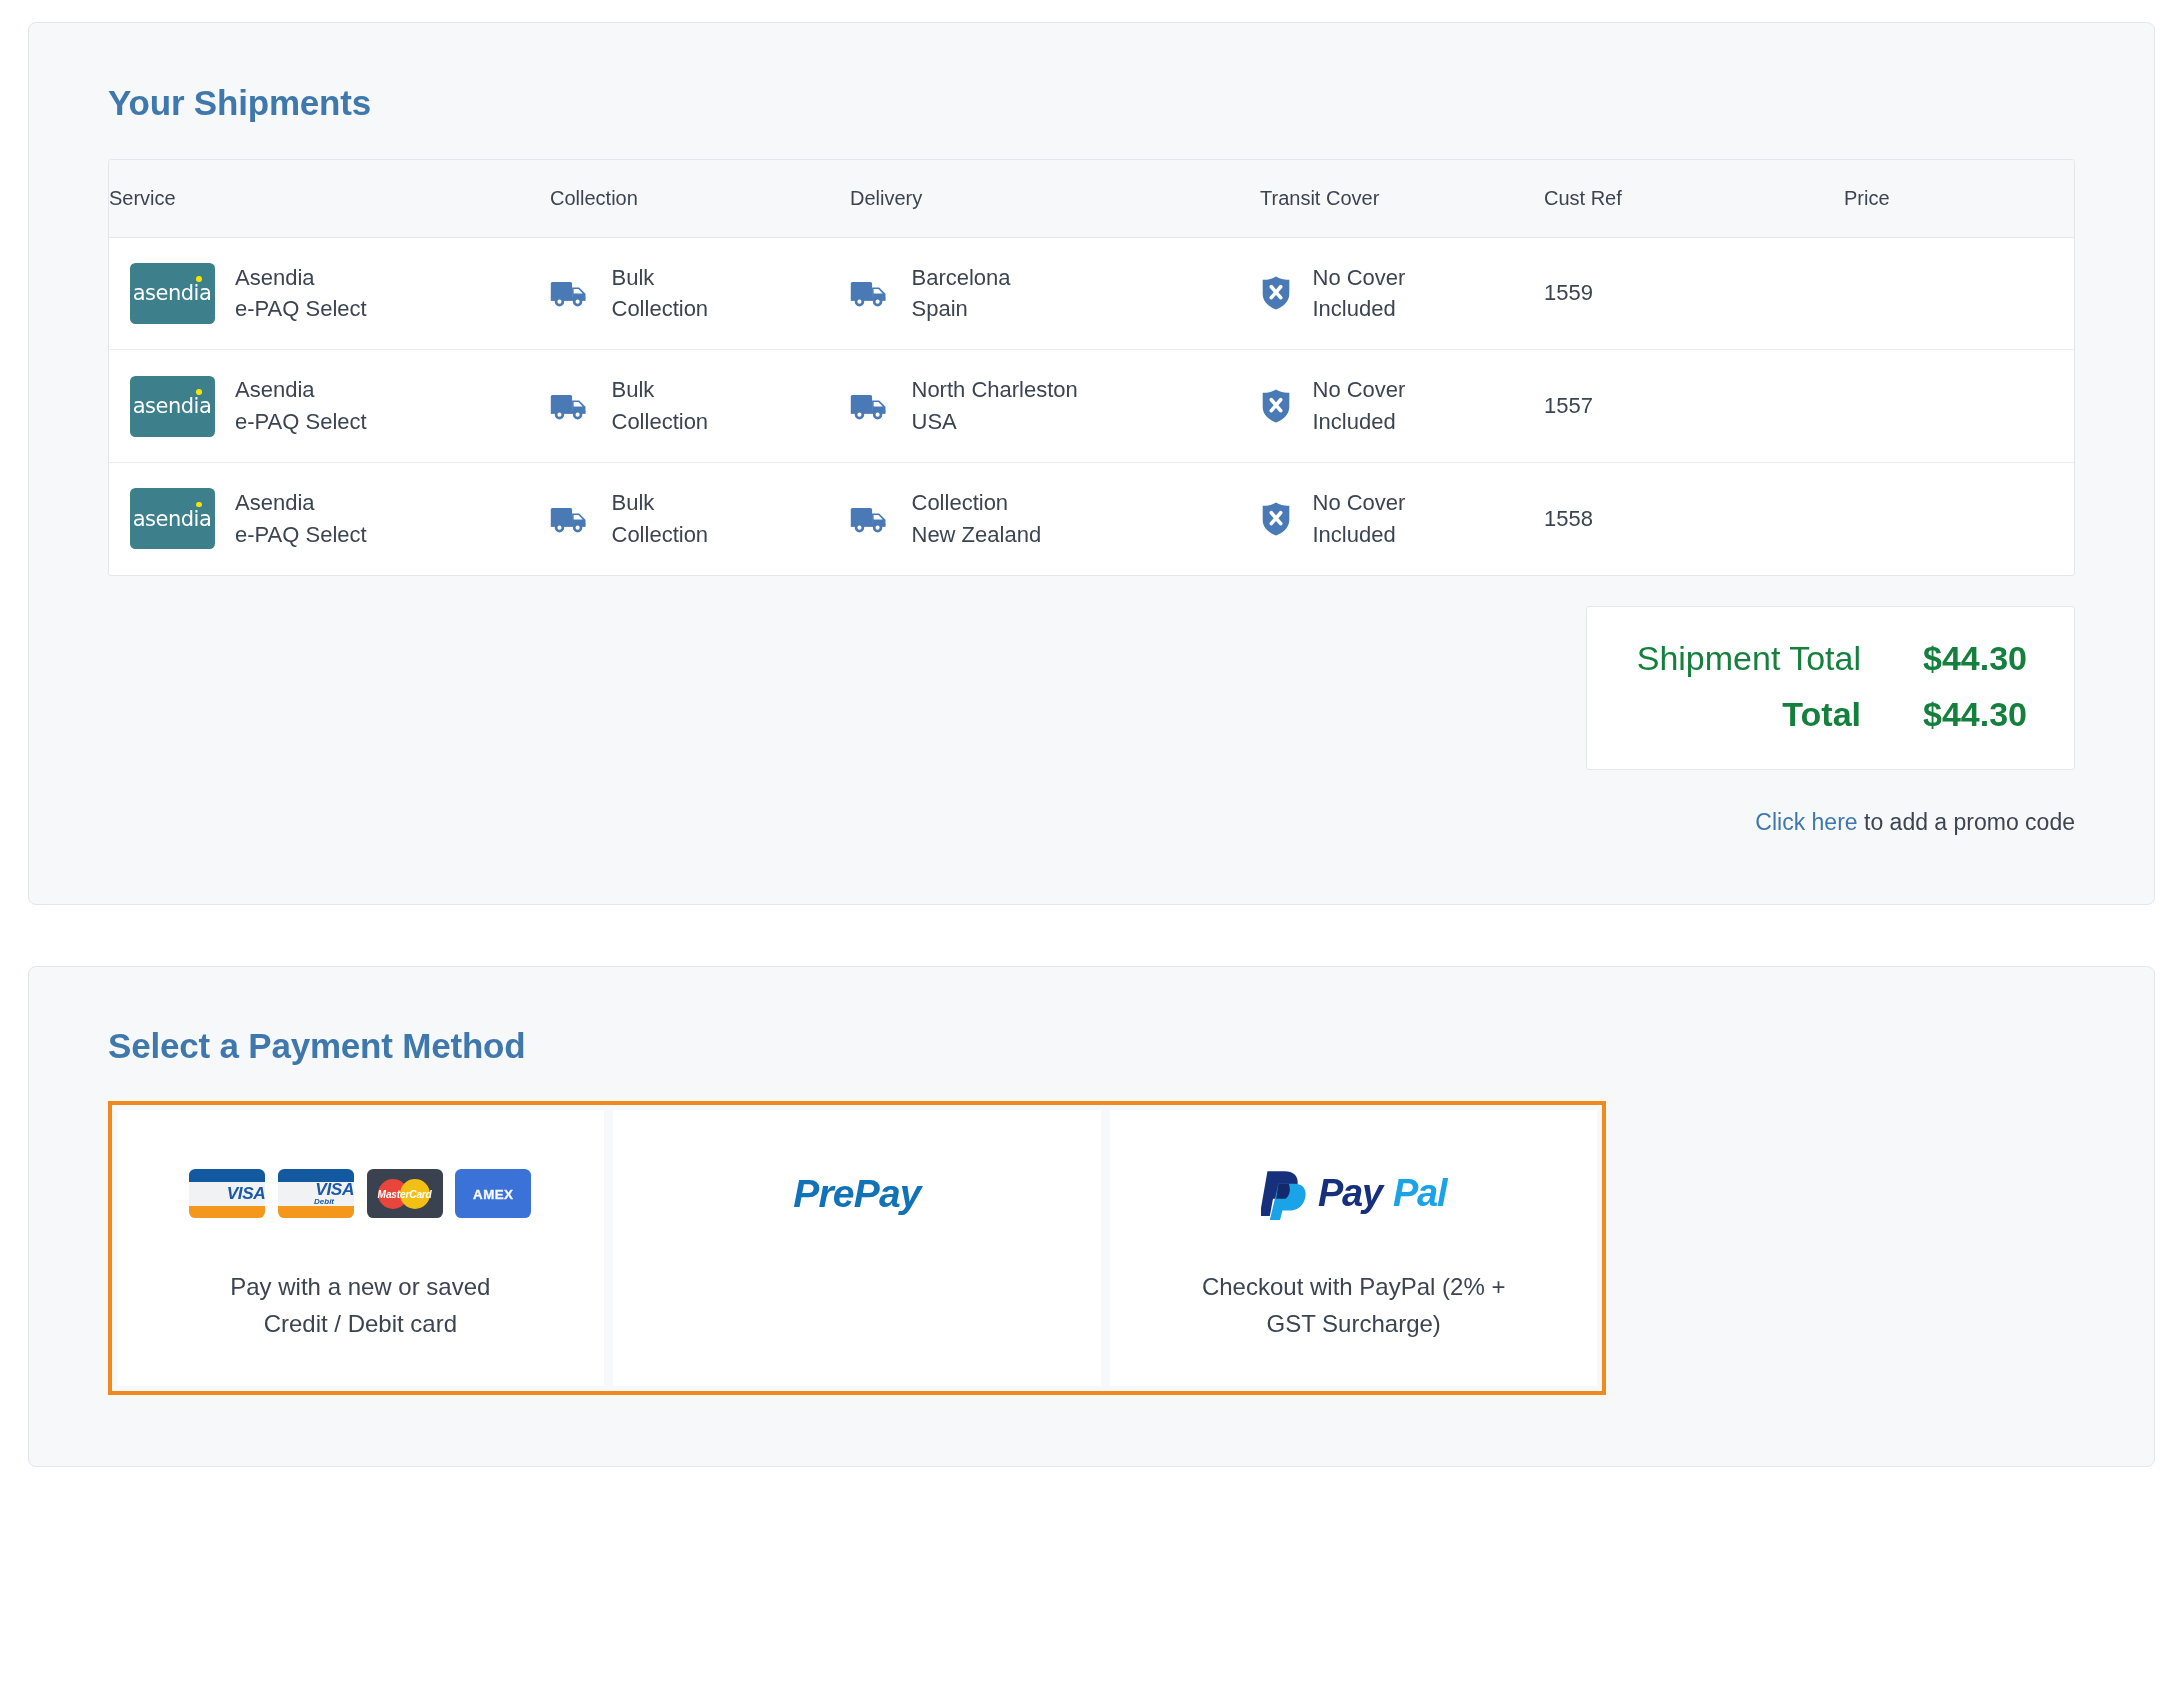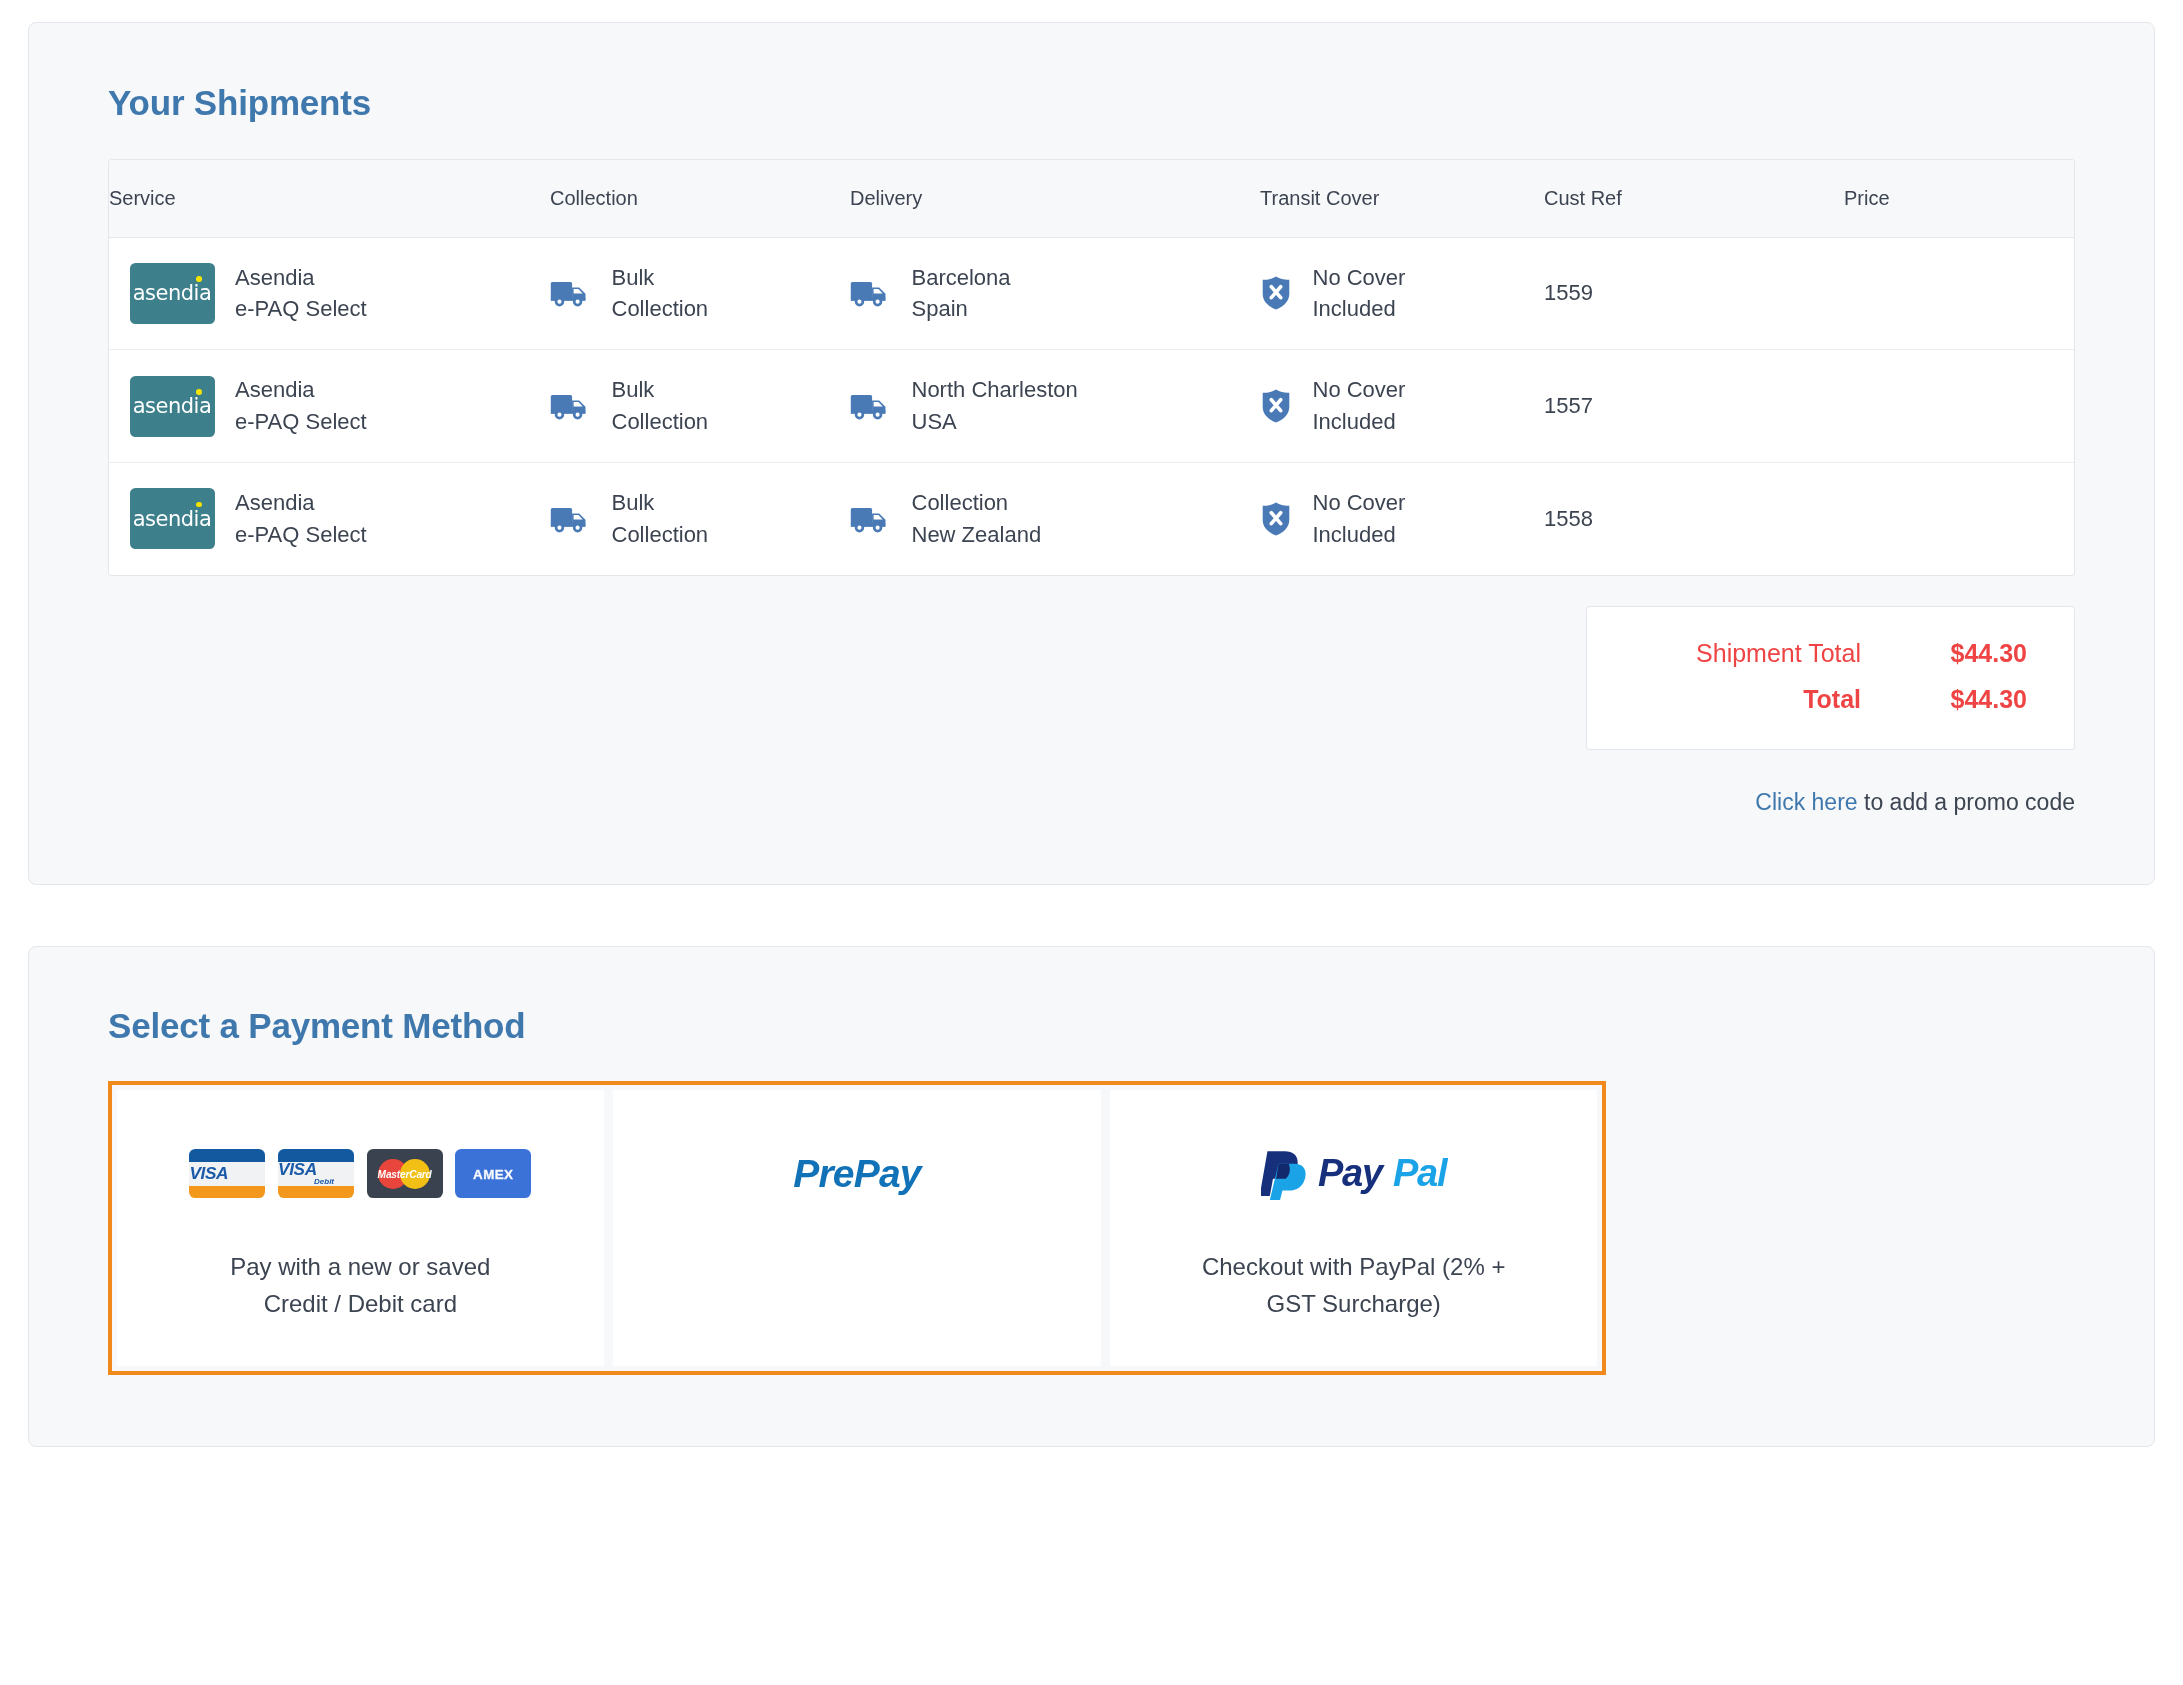--- a/index.html
+++ b/index.html
@@ -150,22 +150,22 @@
     width: 489px;
     background: #ffffff;
     border: 0.8px solid #e3e6ea;
     border-radius: 3.2px;
     padding: 32px 47px 35px 47px;
   }
   .totals-line {
     display: flex;
     justify-content: flex-end;
     align-items: flex-start;
-    color: #ef4444;
-    font-size: 25px;
+    color: #15803d;
+    font-size: 34px;
     margin-bottom: 17.3px;
   }
   .totals-line:last-child { margin-bottom: 0; }
   .totals-label { text-align: right; }
   .totals-value {
     width: 166px;
     text-align: right;
     font-weight: bold;
   }
   .totals-line.grand .totals-label { font-weight: bold; }
@@ -230,21 +230,21 @@
   .card-visa .bar-top {
     position: absolute; top:0; left:0; right:0; height:12.6px; background:#12599f;
   }
   .card-visa .bar-bot {
     position: absolute; bottom:0; left:0; right:0; height:12.6px; background:#f3981d;
   }
   .card-visa .visa-text {
     position: absolute; left:0; right:0; top:50%;
     transform: translateY(-52%);
     color:#1a5aa8; font-size:17.3px; font-weight:bold; font-style:italic;
-    text-align:left; letter-spacing:-0.4px;
+    text-align:right; letter-spacing:-0.4px;
     font-family:"Liberation Sans", sans-serif;
   }
   .card-visa .debit-text {
     position:absolute; left:16px; right:0; bottom:12.6px;
     color:#1a5aa8; font-size:8px; font-weight:bold; font-style:italic;
     text-align:center;
   }
   .card-mc { background:#39424e; }
   .card-mc .mc-red, .card-mc .mc-yel {
     position:absolute; top:9.5px; width:30px; height:30px; border-radius:50%;

